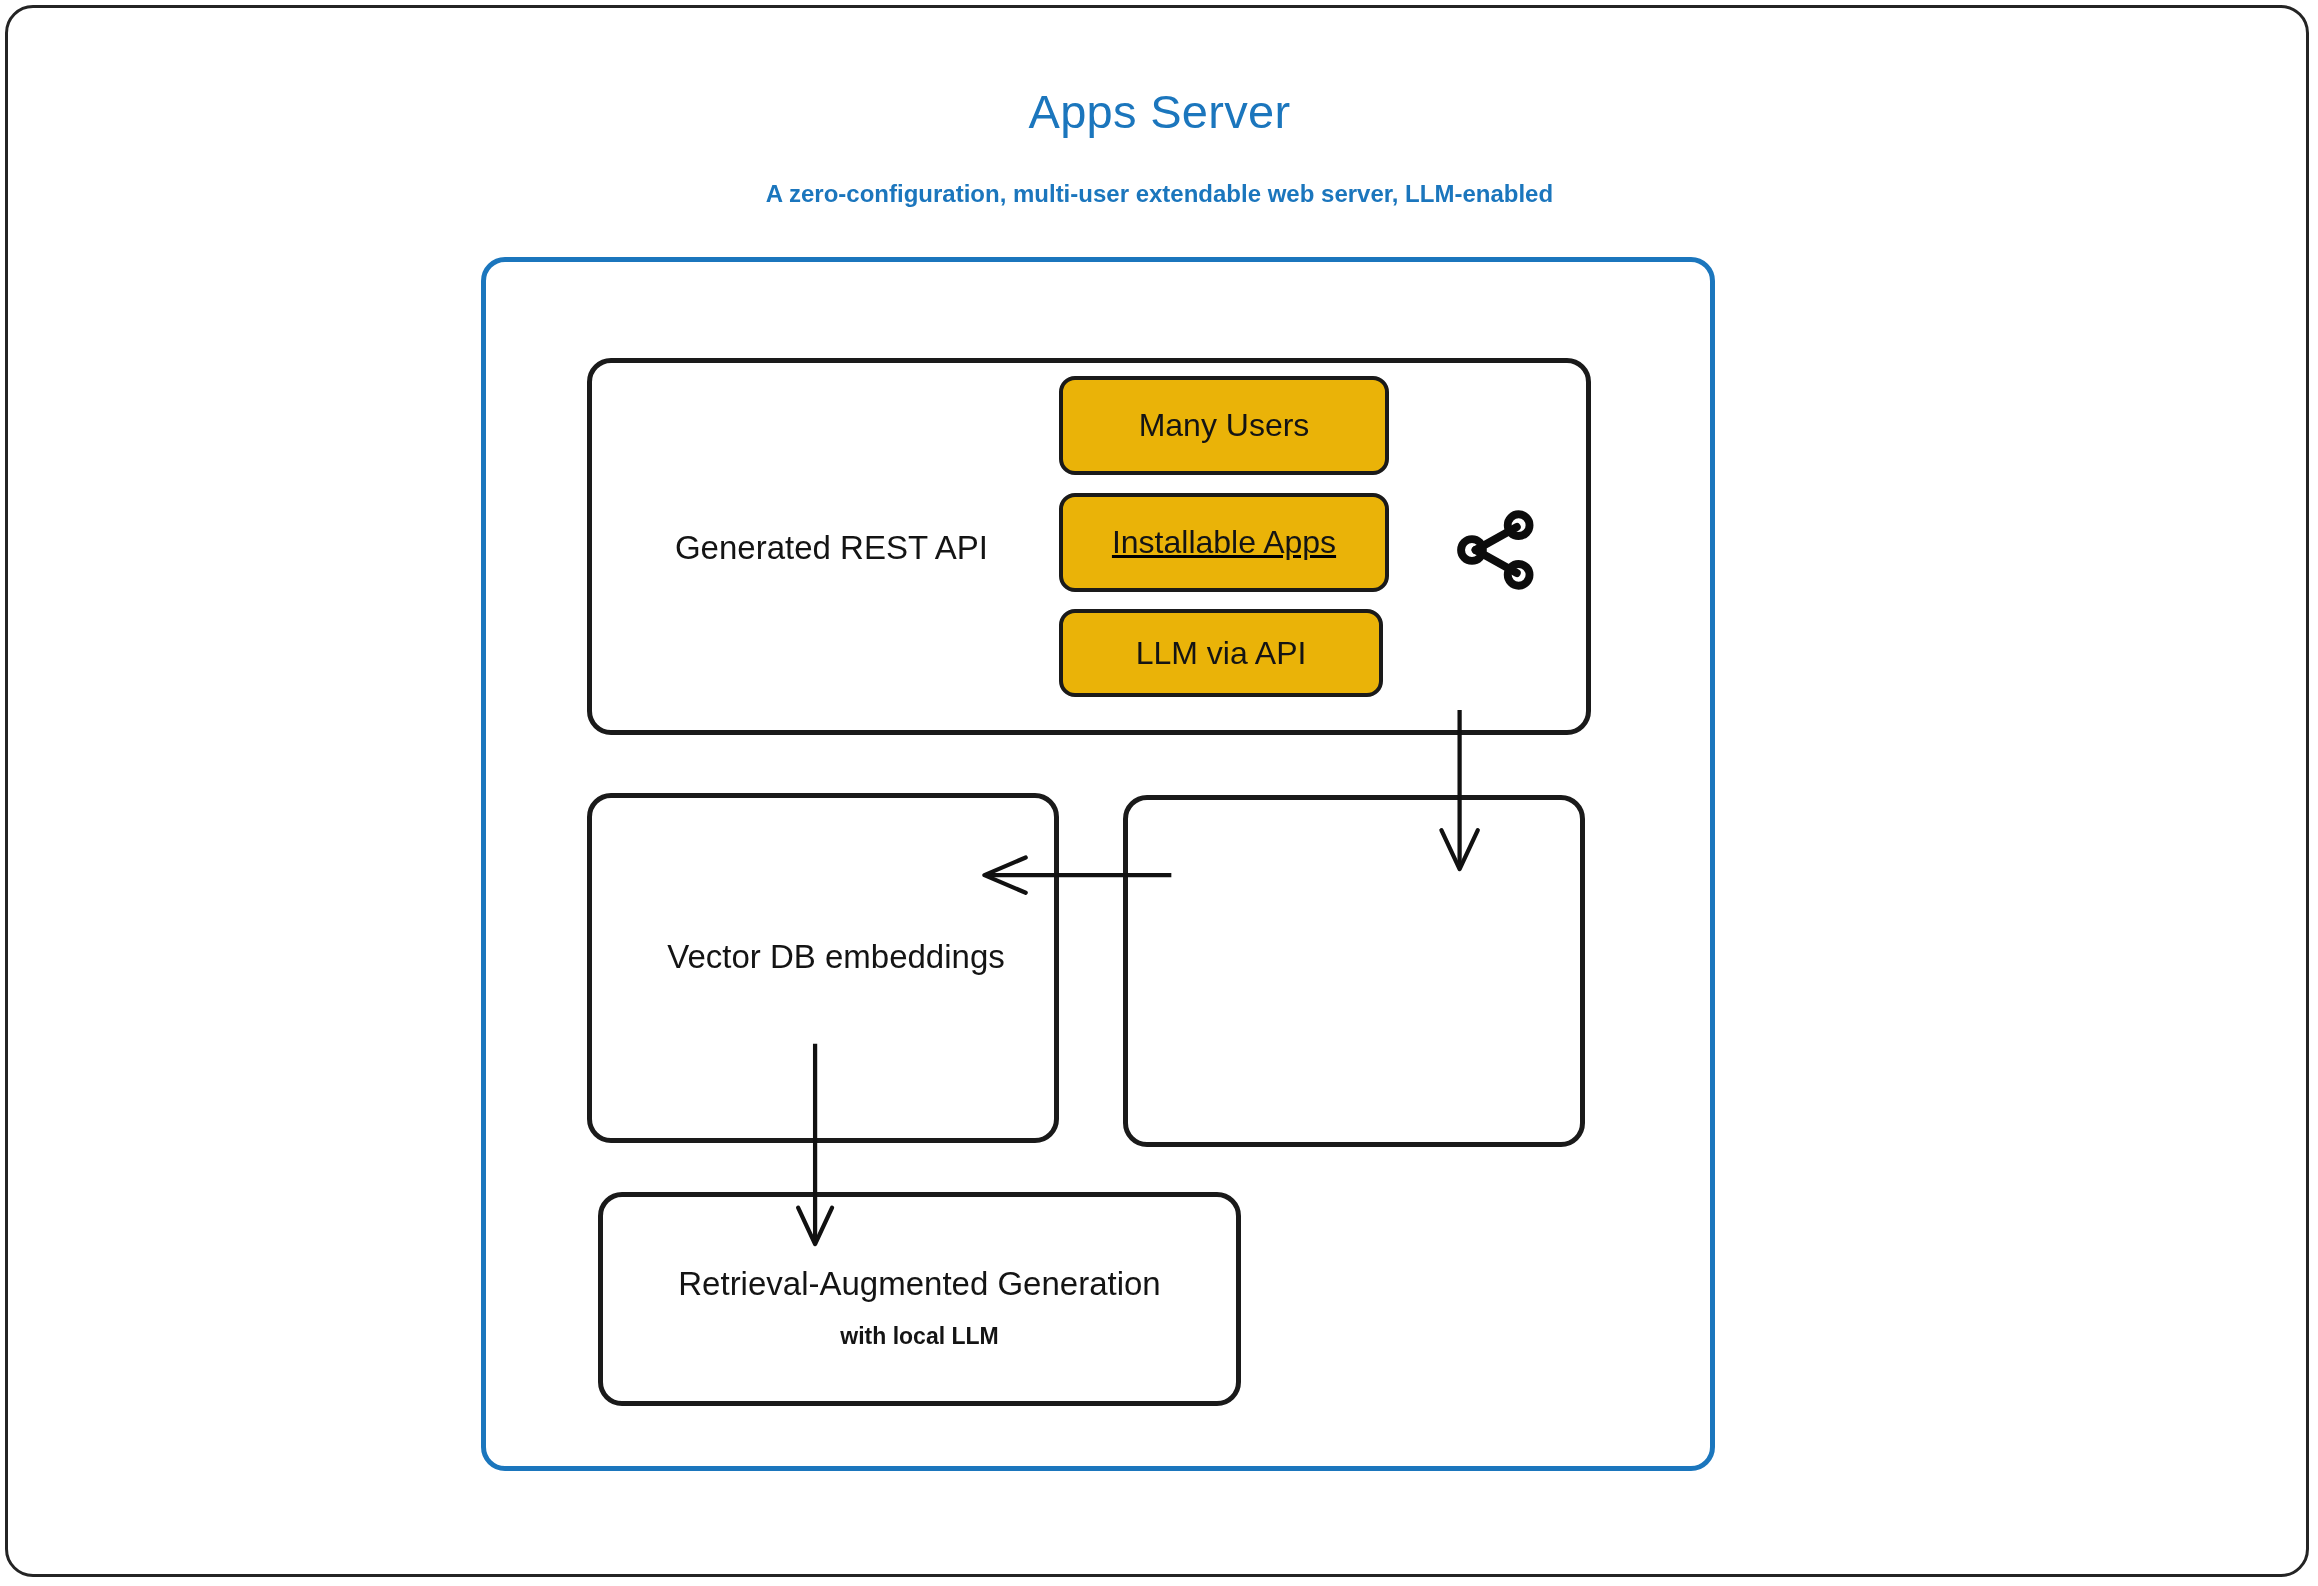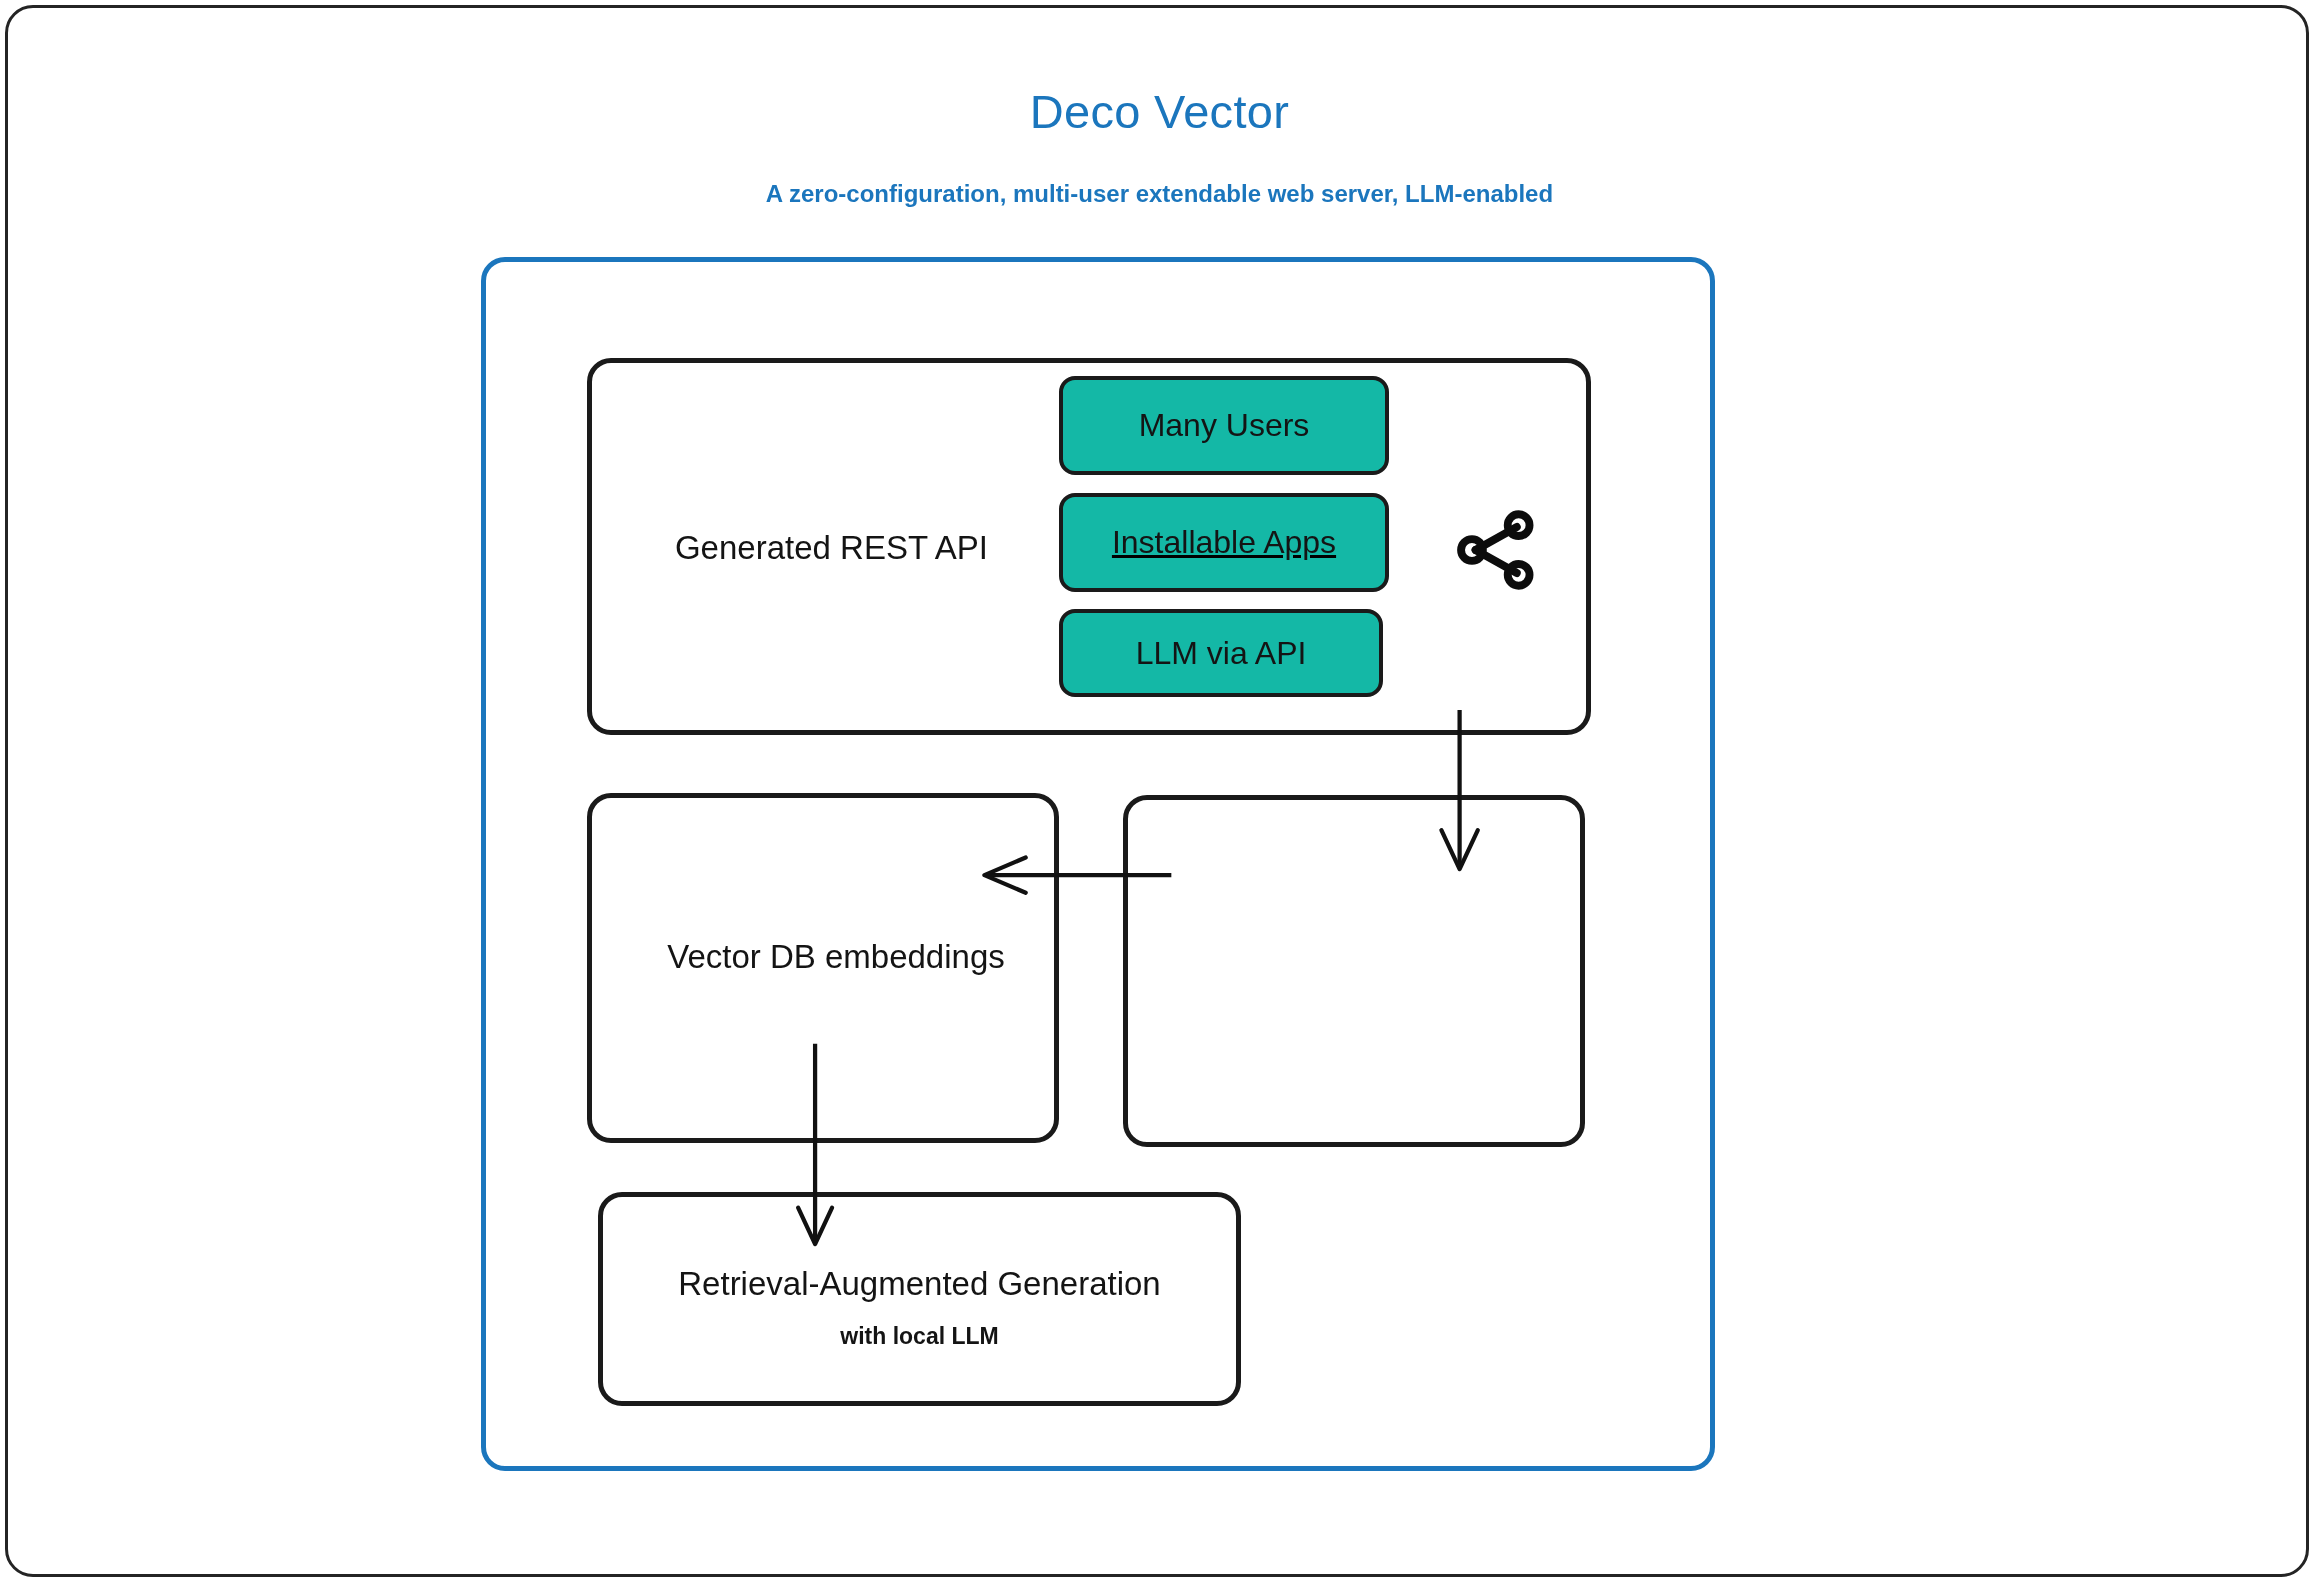--- a/index.html
+++ b/index.html
@@ -91,21 +91,21 @@
     top: 529px;
     width: 437px;
     font-size: 33px;
   }
   
   .pill {
     position: absolute;
     border: 4.2px solid #1a1a1a;
     border-radius: 16px;
     box-sizing: border-box;
-    background: #14b8a6;
+    background: #eab308;
     display: flex;
     align-items: center;
     justify-content: center;
   }
   .pill span {
     font-size: 32px;
     color: #141414;
     white-space: nowrap;
   }
   #pill-many-users {
@@ -189,21 +189,21 @@
     height: 1587px;
     pointer-events: none;
   }
 </style>
 </head>
 <body>
 
 <div id="page">
   <div id="page-frame"></div>
 
-  <div class="title">Deco Vector</div>
+  <div class="title">Apps Server</div>
   <div class="subtitle">A zero-configuration, multi-user extendable web server, LLM-enabled</div>
 
   <div class="blue-container"></div>
 
   <div class="node" id="rest-api-node"></div>
   <div class="node-label" id="rest-api-label">Generated REST API</div>
 
   <div class="pill" id="pill-many-users">
     <span>Many Users</span>
   </div>

